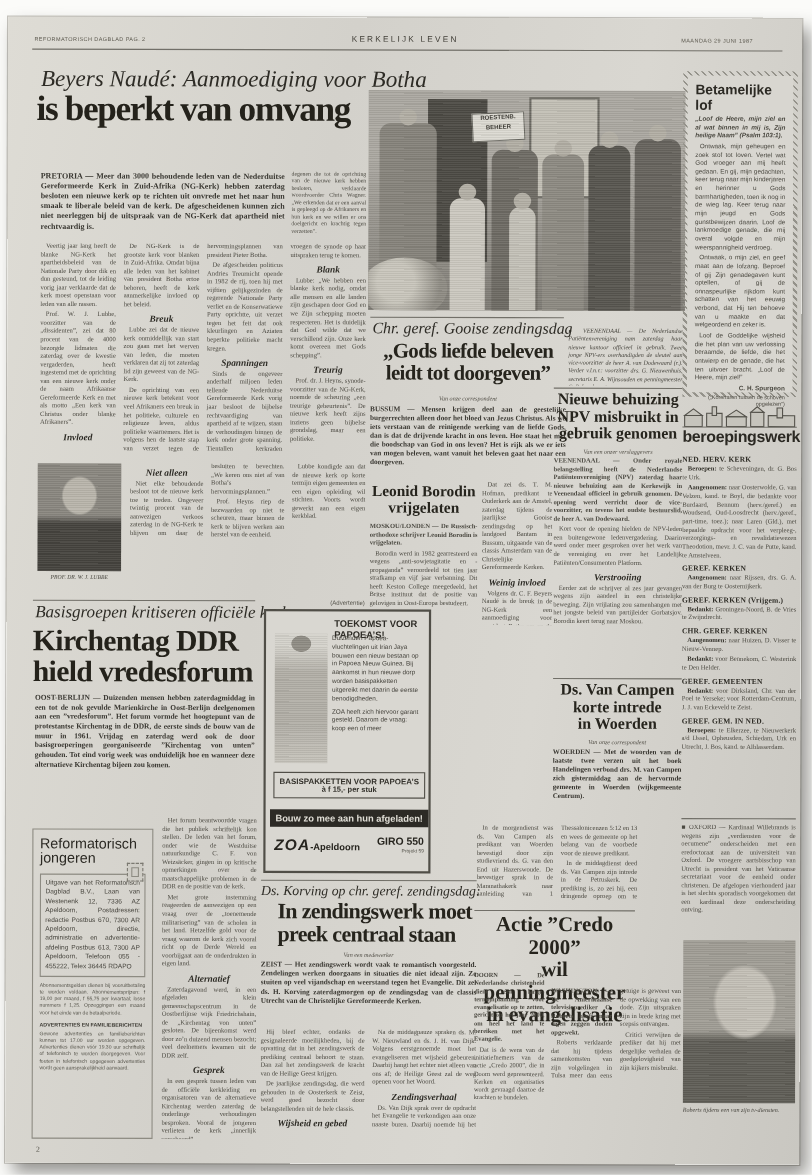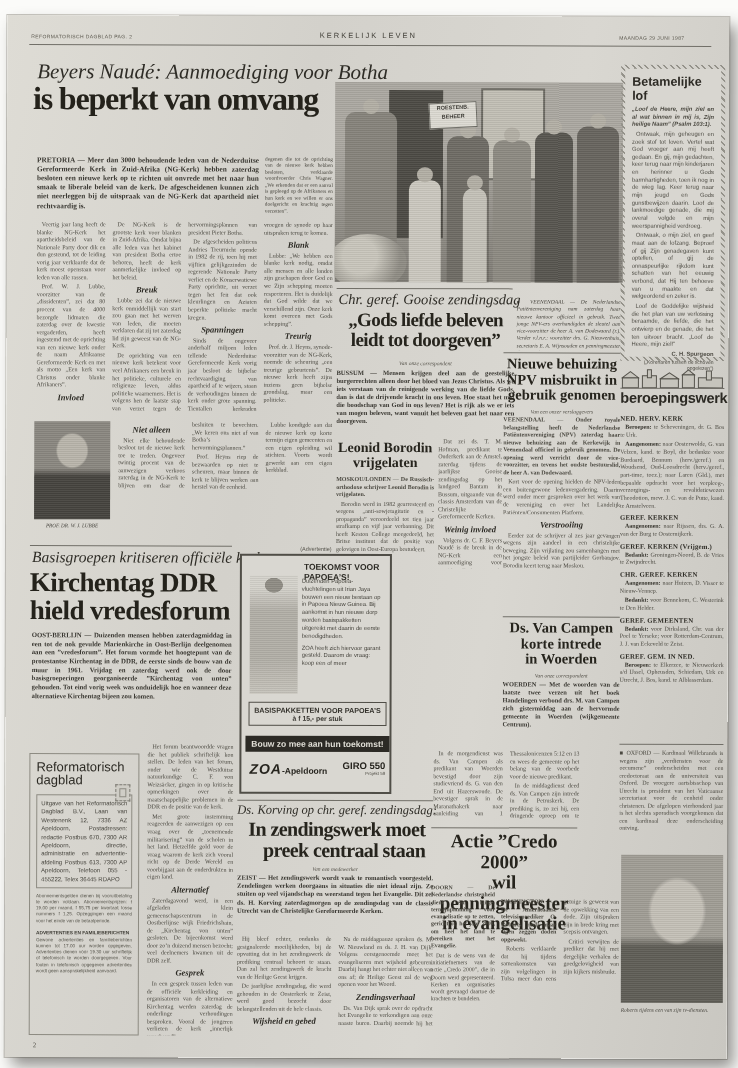--- a/index.html
+++ b/index.html
@@ -253,52 +253,52 @@
     <p>Met grote instemming reageerden de aanwezigen op een vraag over de „toenemende militarisering” van de scholen in het land. Hetzelfde gold voor de vraag waarom de kerk zich vooral richt op de Derde Wereld en voorbijgaat aan de onderdrukten in eigen land.</p>
     <div class="sub">Alternatief</div>
     <p>Zaterdagavond werd, in een afgeladen klein gemeenschapscentrum in de Oostberlijnse wijk Friedrichshain, de „Kirchentag von unten” gesloten. De bijeenkomst werd door zo’n duizend mensen bezocht; veel deelnemers kwamen uit de DDR zelf.</p>
     <div class="sub">Gesprek</div>
     <p>In een gesprek tussen leden van de officiële kerkleiding en organisatoren van de alternatieve Kirchentag werden zaterdag de onderlinge verhoudingen besproken. Vooral de jongeren verlieten de kerk „innerlijk verscheurd”.</p>
   </div>
 
   <div class="abs colofon" style="left:24px;top:738px;width:110px;height:282px;overflow:hidden">
     <div class="sans" style="font-weight:normal;font-size:13px;line-height:1;color:#2b2923">
       <span style="display:block">Reformatorisch</span>
-      <span style="display:block">dagblad</span>
+      <span style="display:block">jongeren</span>
     </div>
     <div class="stamp"></div>
     <div class="sans" style="border:1px solid #8d8b82;margin-top:8px;padding:4px;font-size:6px;line-height:1.4;color:#47453e;text-align:justify">Uitgave van het Reformatorisch Dagblad B.V., Laan van Westenenk 12, 7336 AZ Apeldoorn, Postadressen: redactie Postbus 670, 7300 AR Apeldoorn, directie, administratie en advertentie-afdeling Postbus 613, 7300 AP Apeldoorn, Telefoon 055 - 455222, Telex 36445 RDAPO</div>
     <div class="fine" style="margin-top:5px">Abonnementsgelden dienen bij vooruitbetaling te worden voldaan. Abonnementsprijzen: f 19,00 per maand, f 55,75 per kwartaal; losse nummers f 1,25. Opzeggingen een maand voor het einde van de betaalperiode.</div>
     <div class="sans" style="font-weight:bold;font-size:4.8px;margin-top:6px;color:#3c3a33">ADVERTENTIES EN FAMILIEBERICHTEN</div>
     <div class="fine" style="margin-top:2px">Gewone advertenties en familieberichten kunnen tot 17.00 uur worden opgegeven. Advertenties dienen vóór 19.30 uur schriftelijk of telefonisch te worden doorgegeven. Voor fouten in telefonisch opgegeven advertenties wordt geen aansprakelijkheid aanvaard.</div>
   </div>
 
   <div class="abs sans" style="left:234px;top:530px;width:152px;text-align:center;font-size:5.5px;color:#55534b">(Advertentie)</div>
   <div class="abs zoa-box" style="left:234px;top:538px;width:152px;height:240px">
     <div class="sans" style="font-weight:bold;font-size:8.5px;color:#2e2c26;margin-left:56px">TOEKOMST VOOR PAPOEA’S!</div>
     <div class="photo" style="left:8px;top:20px;width:48px;height:118px;background:radial-gradient(30% 10% at 50% 8%, #8f8c84 0 60%, rgba(0,0,0,0) 65%), linear-gradient(180deg,#d4d2cb 0 10%, #b2afa7 30% 70%, #c6c3bb 100%)"></div>
     <div class="sans" style="position:absolute;left:60px;top:22px;width:82px;font-size:5.8px;line-height:1.35;color:#45433c">
       <p style="margin-bottom:4px">Duizenden Papoea-vluchtelingen uit Irian Jaya bouwen een nieuw bestaan op in Papoea Nieuw Guinea. Bij aankomst in hun nieuwe dorp worden basispakketten uitgereikt met daarin de eerste benodigdheden.</p>
       <p>ZOA heeft zich hiervoor garant gesteld. Daarom de vraag: koop een of meer</p>
     </div>
     <div class="pack" style="position:absolute;left:7px;top:146px;width:138px">
       <div style="font-size:7.2px">BASISPAKKETTEN VOOR PAPOEA’S</div>
       <div style="font-size:6.8px">à f 15,- per stuk</div>
     </div>
-    <div class="zoa-banner" style="position:absolute;left:4px;top:180px;width:144px">Bouw zo mee aan hun toekomst!</div>
+    <div class="zoa-banner" style="position:absolute;left:4px;top:180px;width:144px">Bouw zo mee aan hun afgeladen!</div>
     <div style="position:absolute;left:8px;top:204px;width:136px">
       <span class="sans" style="font-weight:bold;font-size:14px;font-style:italic;letter-spacing:1px;color:#26241e">ZOA</span><span class="sans" style="font-weight:bold;font-size:8.5px;color:#26241e">-Apeldoorn</span>
       <span class="sans" style="position:absolute;right:0;top:0;font-weight:bold;font-size:9.5px;color:#26241e">GIRO 550</span>
       <span class="sans" style="position:absolute;right:0;top:11px;font-size:4.5px;color:#55534b">Projekt 59</span>
     </div>
   </div>
 
   <div class="rule" style="left:232px;top:784px;width:196px"></div>
   <div class="abs kick" style="left:232px;top:787px;width:196px;font-size:12.5px;text-align:center">Ds. Korving op chr. geref. zendingsdag:</div>
-  <div class="abs h-m" style="left:224px;top:803px;width:196px;font-size:20px;text-align:right">
+  <div class="abs h-m" style="left:247px;top:803px;width:196px;font-size:20px;text-align:left">
     <span style="display:block">In zendingswerk moet</span>
     <span style="display:block">preek centraal staan</span>
   </div>
   <div class="abs by" style="left:232px;top:850px;width:196px">Van een medewerker</div>
   <div class="abs lead" style="left:232px;top:858px;width:196px;height:58px;font-size:6.6px;line-height:1.25">ZEIST — Het zendingswerk wordt vaak te romantisch voorgesteld. Zendelingen werken doorgaans in situaties die niet ideaal zijn. Ze stuiten op veel vijandschap en weerstand tegen het Evangelie. Dit zei ds. H. Korving zaterdagmorgen op de zendingsdag van de classis Utrecht van de Christelijke Gereformeerde Kerken.</div>
   <div class="abs body-t cols2" style="left:232px;top:920px;width:196px;height:102px">
     <p>Hij bleef echter, ondanks de gesignaleerde moeilijkheden, bij de opvatting dat in het zendingswerk de prediking centraal behoort te staan. Dan zal het zendingswerk de kracht van de Heilige Geest krijgen.</p>
     <p>De jaarlijkse zendingsdag, die werd gehouden in de Oosterkerk te Zeist, werd goed bezocht door belangstellenden uit de hele classis.</p>
     <div class="sub">Wijsheid en gebed</div>
     <p>Na de middagpauze spraken ds. M. W. Nieuwland en ds. J. H. van Dijk. Volgens eerstgenoemde moet het evangeliseren met wijsheid gebeuren. Daarbij hangt het echter niet alleen van ons af; de Heilige Geest zal de weg openen voor het Woord.</p>

